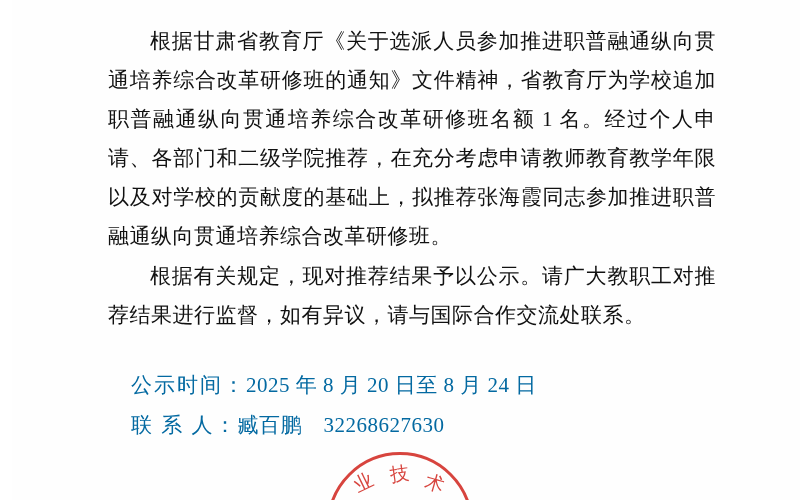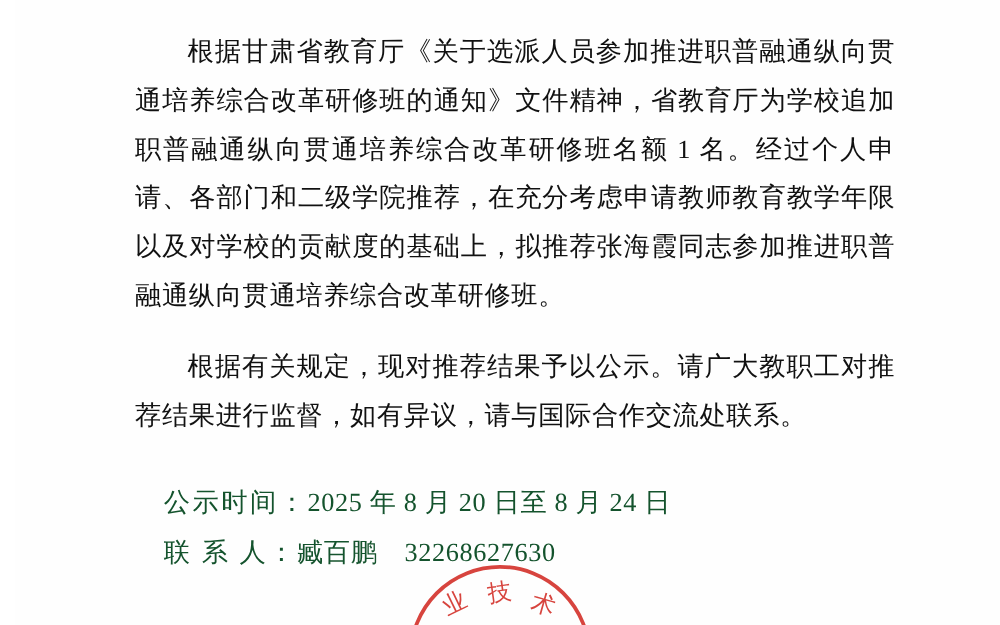--- a/index.html
+++ b/index.html
@@ -31,30 +31,30 @@
     text-align: justify;
     text-justify: inter-ideograph;
     letter-spacing: 0.5px;
     color: #111111;
   }
   .para {
     margin: 0 0 0 0;
     text-indent: 2em;
   }
   .para + .para {
-    margin-top: 18px;
+    margin-top: 1px;
   }
   .info-block {
     margin-top: 30px;
   }
   .info-line {
     font-size: 21px;
     line-height: 40px;
     letter-spacing: 0.5px;
-    color: #14532d;
+    color: #0369a1;
     padding-left: 1.1em;
   }
   .info-line .label {
     letter-spacing: 2px;
   }
   .seal {
     position: absolute;
     left: 50%;
     transform: translateX(-50%);
     top: 452px;

